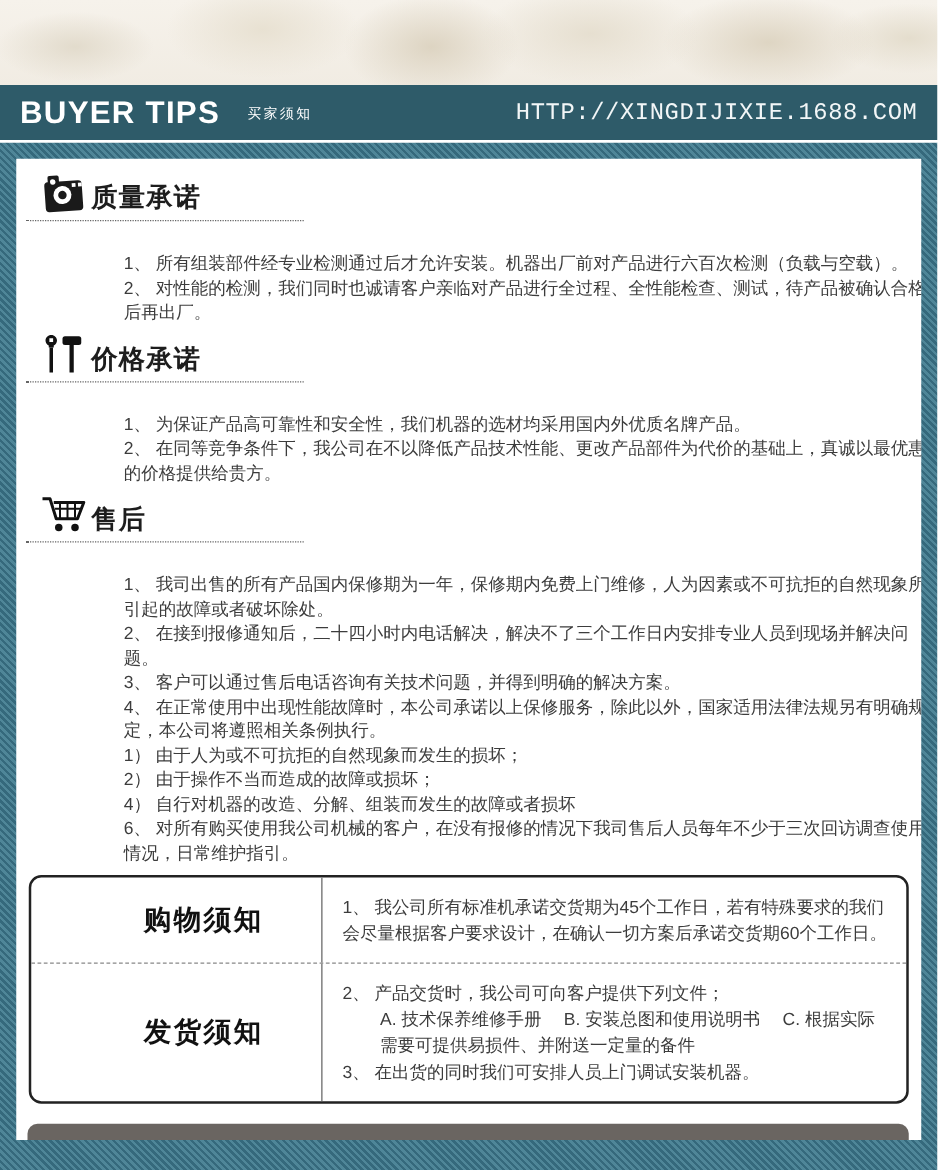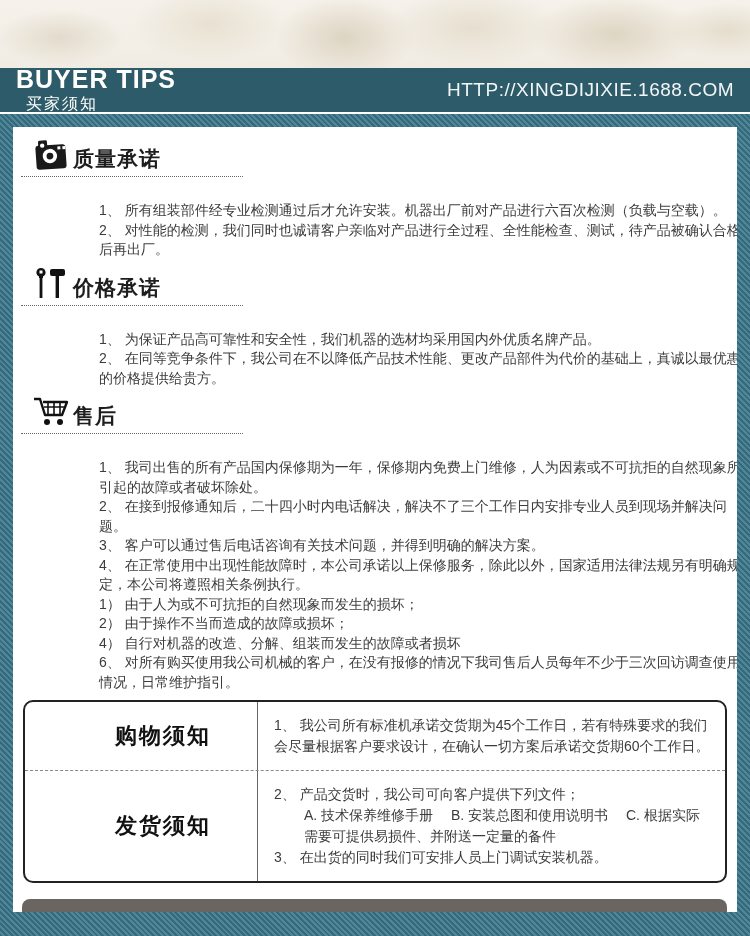--- a/index.html
+++ b/index.html
@@ -23,24 +23,24 @@
       radial-gradient(ellipse 90px 40px at 97% 45%, #e4ddcd 0%, rgba(228,221,205,0) 70%),
       linear-gradient(#f6f2eb, #f1ece3);
   }
 
   
   .topbar {
     height:44px; width:750px; background:#2e5b69;
     display:flex; align-items:center; justify-content:space-between;
     padding:0 16px; color:#fff;
   }
-  .brand { display:flex; align-items:flex-start;flex-direction:column; }
+  .brand { display:flex; align-items:center; }
   .brand-en { font-size:25px; font-weight:bold; letter-spacing:1px; }
-  .brand-zh { font-size:16px; margin-left:10px; letter-spacing:2px; }
-  .site-url { font-size:19px; letter-spacing:0.5px; color:#f2f6f7; text-decoration:none; }
+  .brand-zh { font-size:11px; margin-left:22px; letter-spacing:2px; }
+  .site-url { font-size:19px; letter-spacing:0.5px; color:#f2f6f7; text-decoration:none;font-family:Liberation Mono, monospace; }
 
   
   .frame {
     border-top:2px solid #ffffff;
     padding:13px 13px 24px 13px;
     background:repeating-linear-gradient(45deg, #35697c 0px, #35697c 2px, #4f8698 2px, #4f8698 4px);
   }
   .content { background:#ffffff; height:785px; overflow:hidden; padding:10px 8px 0 8px; }
 
   

